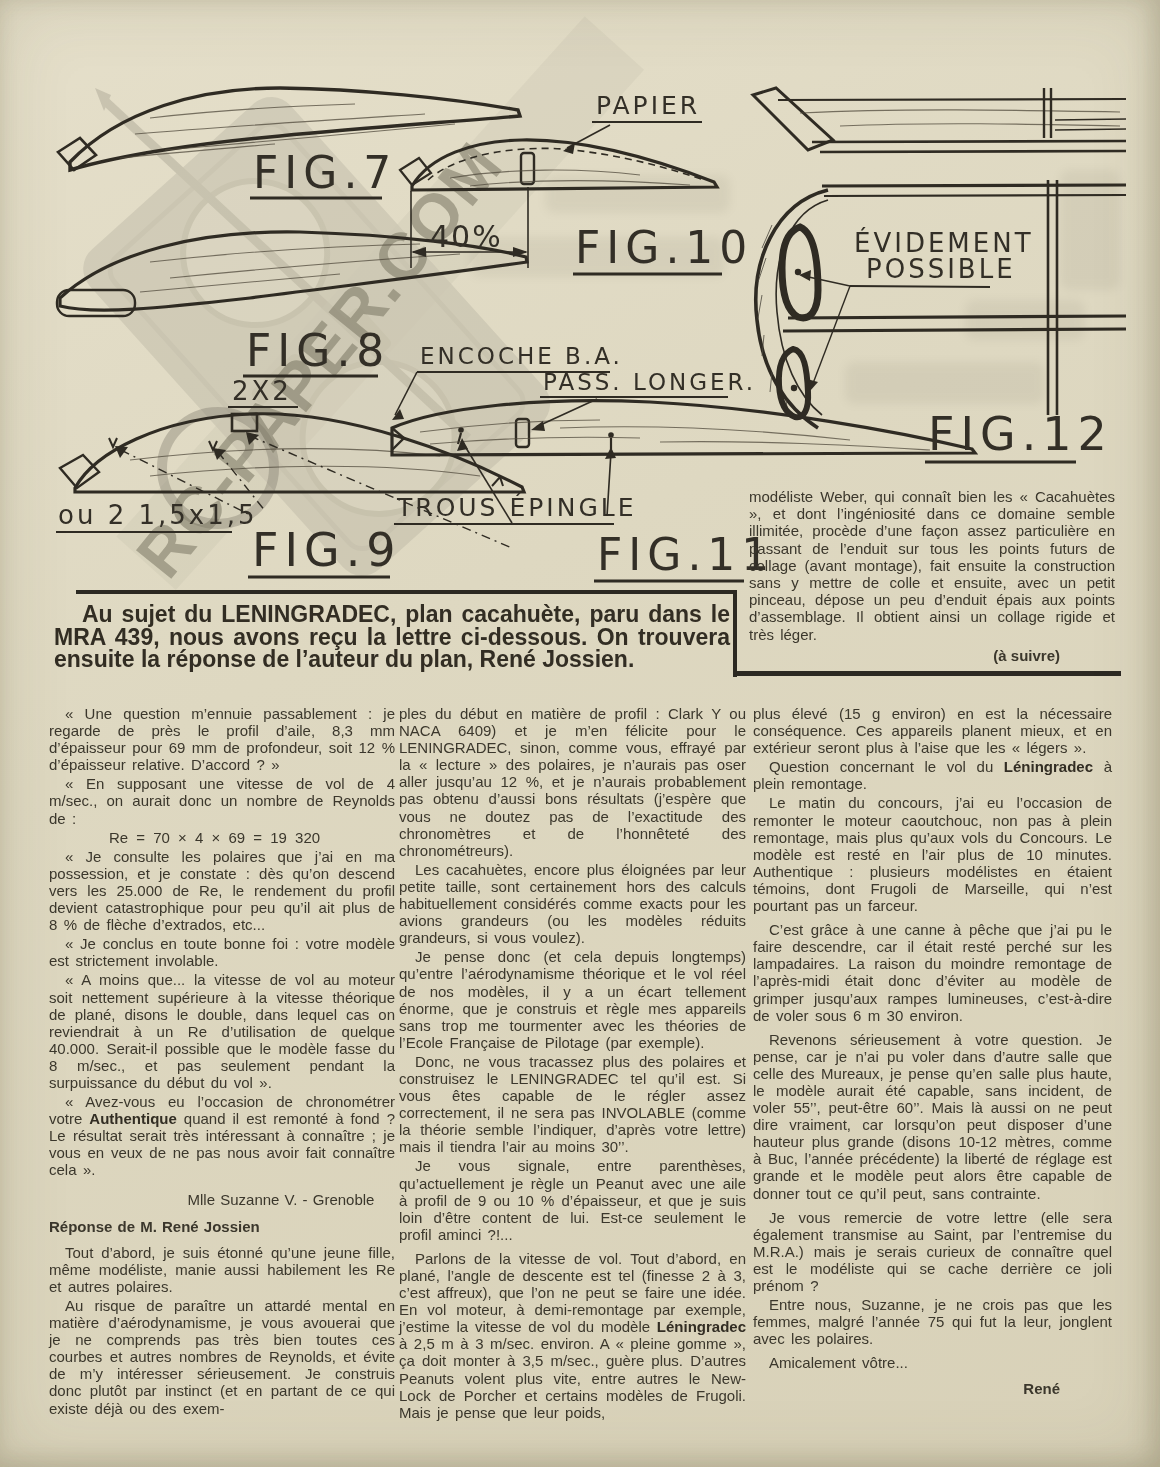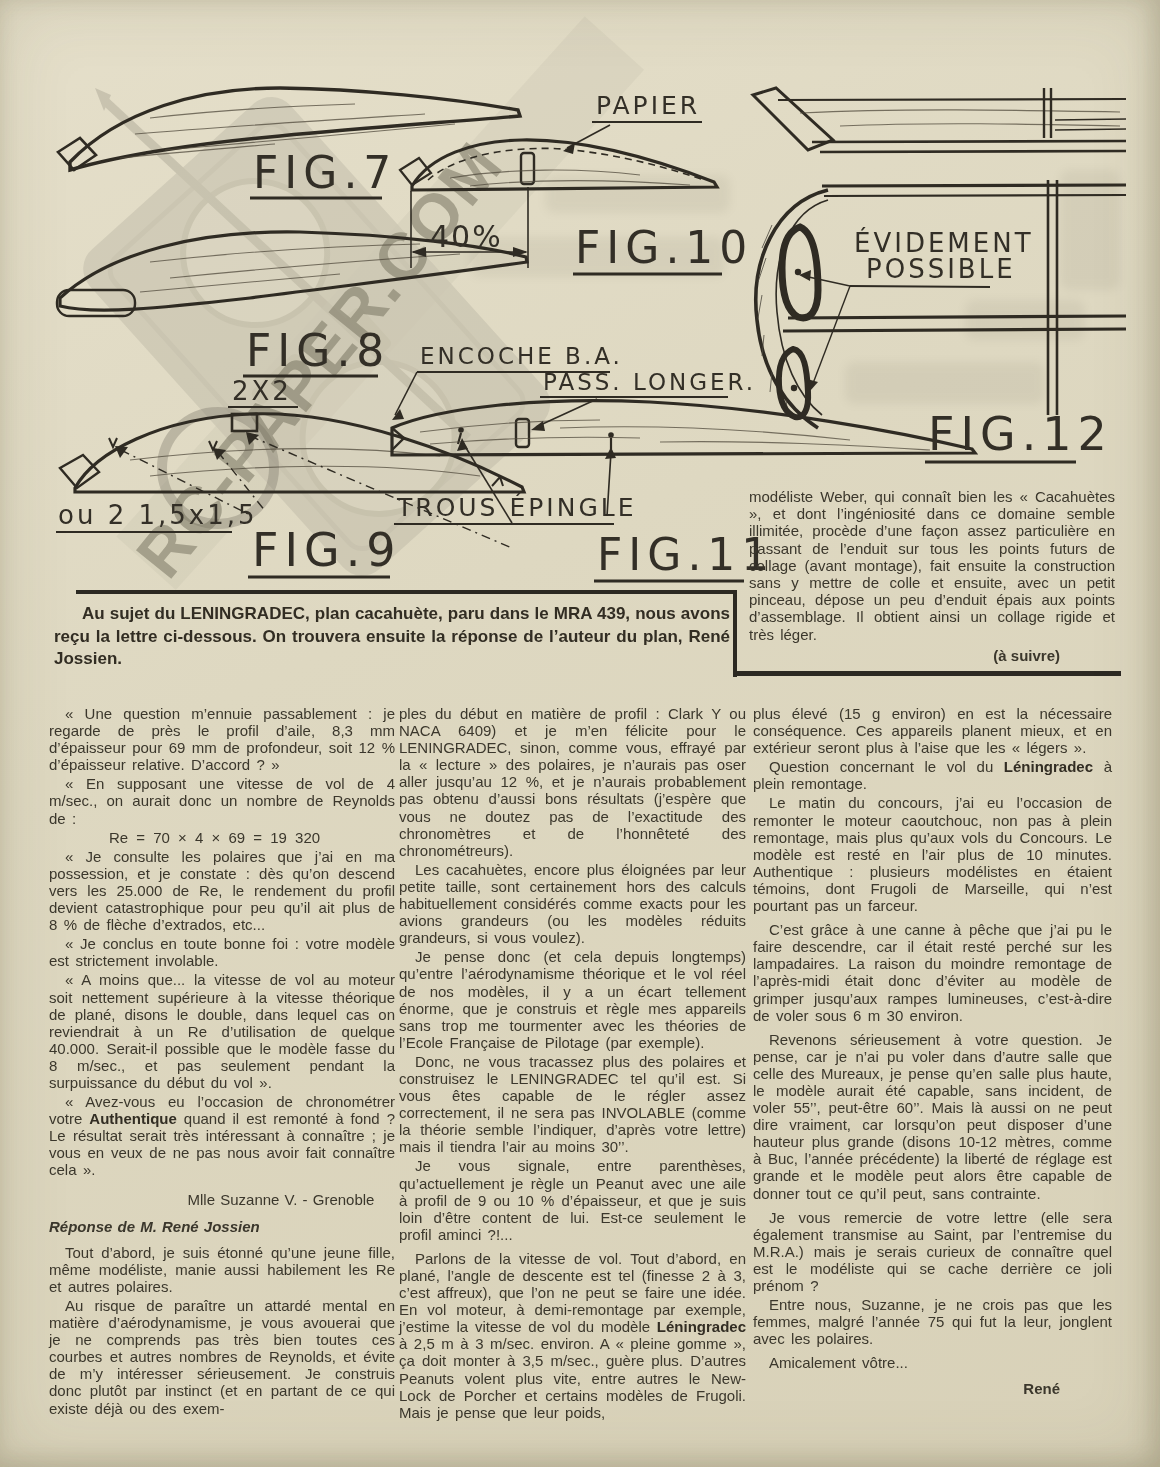--- a/index.html
+++ b/index.html
@@ -12,37 +12,37 @@
         box-shadow:inset 0 0 70px rgba(96,84,50,.16), inset -12px 0 22px rgba(80,70,40,.12), inset 0 -10px 20px rgba(80,70,40,.10);}
   svg#figs{position:absolute;left:0;top:0;}
   .ink{stroke:#2f2b23;fill:none;}
   .grain{stroke:#50493c;fill:none;stroke-width:1.1;opacity:.75;}
   .figtext{fill:#332f27;font-family:"DejaVu Sans",sans-serif;}
   .rule{position:absolute;background:#2c2922;}
   .rule-top{left:76px;top:590px;width:660px;height:4px;}
   .rule-vert{left:733px;top:590px;width:4px;height:87px;}
   .rule-boxbottom{left:736px;top:671px;width:385px;height:5px;}
   .intro{position:absolute;left:54px;top:603px;width:676px;
-         font-size:17px;font-weight:bold;line-height:22.5px;color:#322d23;
+         font-size:23px;font-weight:bold;line-height:22.5px;color:#322d23;
          text-align:justify;text-indent:28px;}
   .weberbox{position:absolute;left:749px;top:488px;width:366px;
             font-size:15px;line-height:17.2px;}
   .weberbox .body{text-align:justify;word-spacing:2px;margin:0;}
   .weberbox .suite{font-weight:bold;text-align:right;padding-right:55px;margin:4px 0 0;}
   .col{position:absolute;top:705px;font-size:15px;line-height:17.1px;}
   #col1{left:49px;width:346px;}
   #col2{left:399px;width:347px;}
   #col3{left:753px;width:359px;}
   .col p{margin:0 0 2px;text-align:justify;text-indent:16px;word-spacing:2.2px;}
   .col p.noind{text-indent:0;}
   .col p.gap{margin-top:7px;}
   .col .formula{text-align:left;text-indent:0;padding-left:60px;word-spacing:4px;}
   .col .sig-center{font-weight:normal;text-align:center;text-indent:0;padding-left:118px;
                    margin:12px 0 10px;word-spacing:1px;}
-  .col .heading{font-weight:bold;text-indent:0;margin:10px 0 9px;word-spacing:1px;font-style:italic;}
+  .col .heading{font-weight:bold;text-indent:0;margin:10px 0 9px;word-spacing:1px;}
   .col .sig-right{font-weight:bold;text-align:right;padding-right:52px;text-indent:0;margin-top:9px;}
   b{color:#322d23;}
 </style>
 </head>
 <body>
 
 <div class="page">
 
 <svg id="figs" width="1160" height="600" viewBox="0 0 1160 600">
   <defs>

